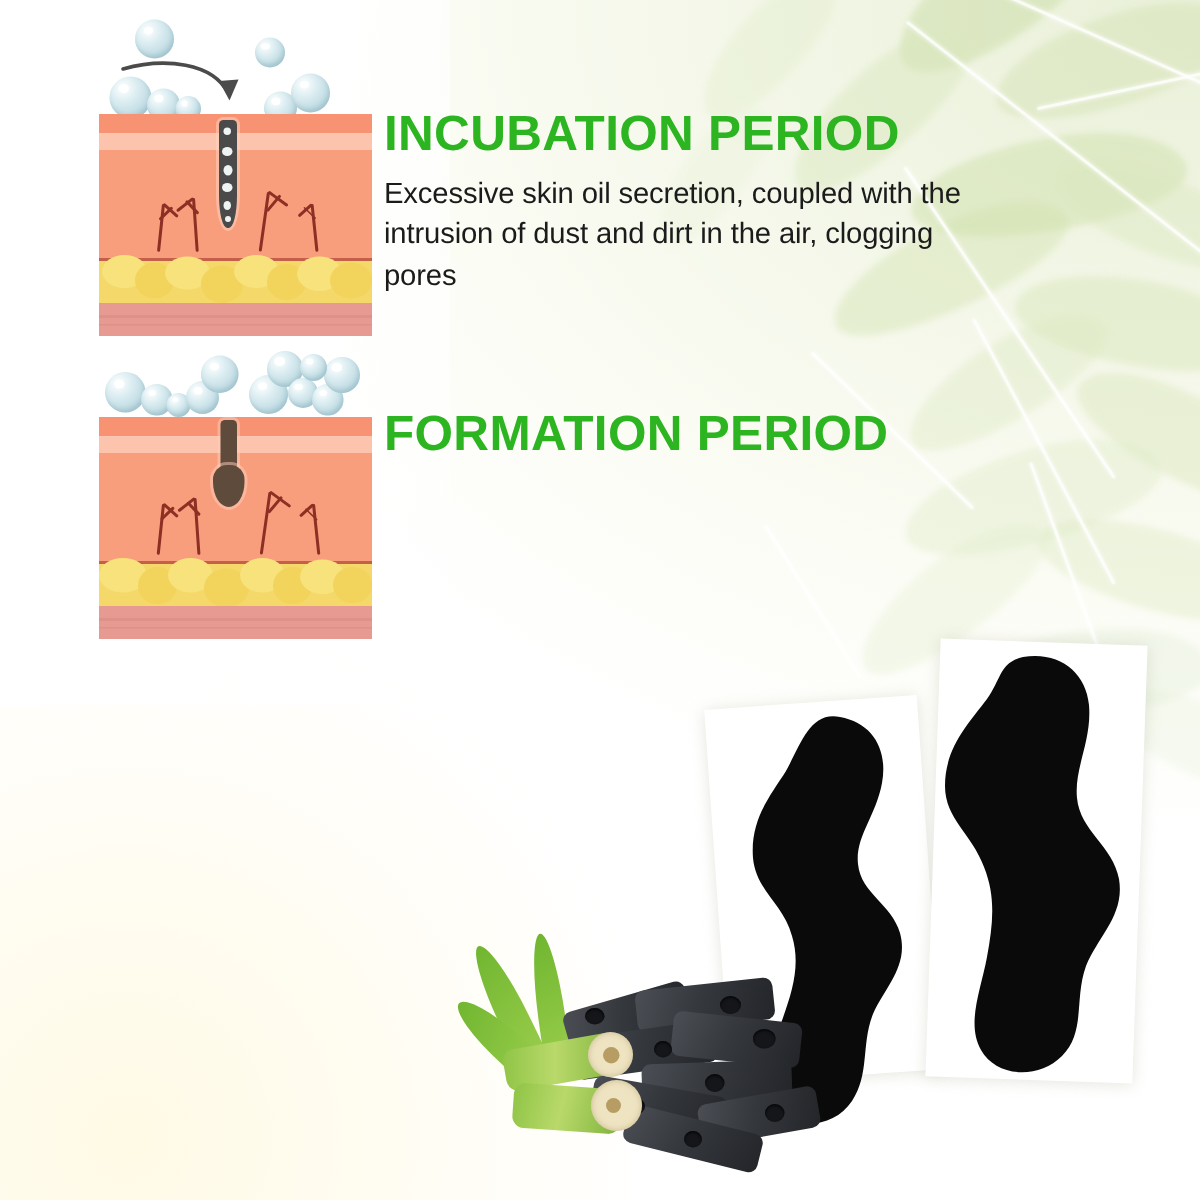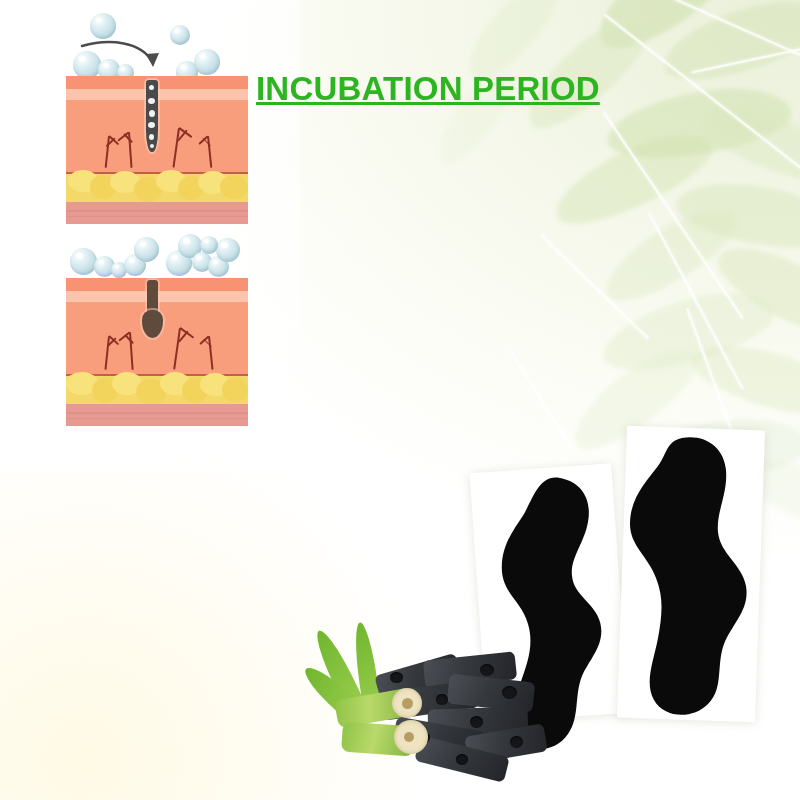--- a/index.html
+++ b/index.html
@@ -24,21 +24,21 @@
   
   .leaf{position:absolute;border-radius:58% 42% 55% 45% / 60% 55% 45% 40%;
         filter:blur(2.2px);opacity:.55;}
   .branch{position:absolute;background:rgba(255,255,255,.85);
           box-shadow:0 0 3px rgba(255,255,255,.9);border-radius:2px;filter:blur(.5px);}
 
   
   .txtcol{position:absolute;left:256px;top:0;width:460px;}
   .headline{
     color:#2db521;font-size:33px;font-weight:bold;letter-spacing:.2px;
-    line-height:1.05;white-space:nowrap;text-decoration:underline;
+    line-height:1.05;white-space:nowrap;
   }
   .body-copy{
     color:#1b1b1b;font-size:19.5px;line-height:1.42;font-weight:400;letter-spacing:-.1px;
   }
   .blk1{position:absolute;left:0;top:72px;}
   .blk1 .body-copy{margin-top:9px;width:400px;}
   .blk2{position:absolute;left:0;top:272px;}
   .blk2 .body-copy{margin-top:9px;width:450px;}
 
   
@@ -249,23 +249,25 @@
     <div>
       <div class="plug" style="left:81px;top:48px;width:11px;height:44px;border-radius:3px 3px 4px 4px;"></div>
       <div class="plug" style="left:76px;top:78px;width:21px;height:28px;border-radius:46% 46% 52% 52%/36% 36% 62% 62%;"></div>
     </div>
   </div>
 
   <div class="txtcol">
 
     <div class="blk1">
       <div class="headline">INCUBATION PERIOD</div>
+      <div class="body-copy">Excessive skin oil secretion, coupled with the intrusion of dust and dirt in the air, clogging pores</div>
     </div>
 
     <div class="blk2">
+      <div class="headline">FORMATION PERIOD</div>
     </div>
   </div>
 
   <div class="photo" style="left:470px;top:420px;width:330px;height:380px;">
 
     <div class="backing" style="left:8px;top:48px;width:142px;height:250px;transform:rotate(-4deg);"></div>
     <div class="backing" style="left:152px;top:8px;width:138px;height:292px;transform:rotate(2deg);"></div>
 
     <svg class="strip" style="left:14px;top:52px;background:none;" width="144" height="290" viewBox="0 0 144 290">
       <path d="M76,6 C98,10 108,28 104,50 C100,72 86,86 88,104

